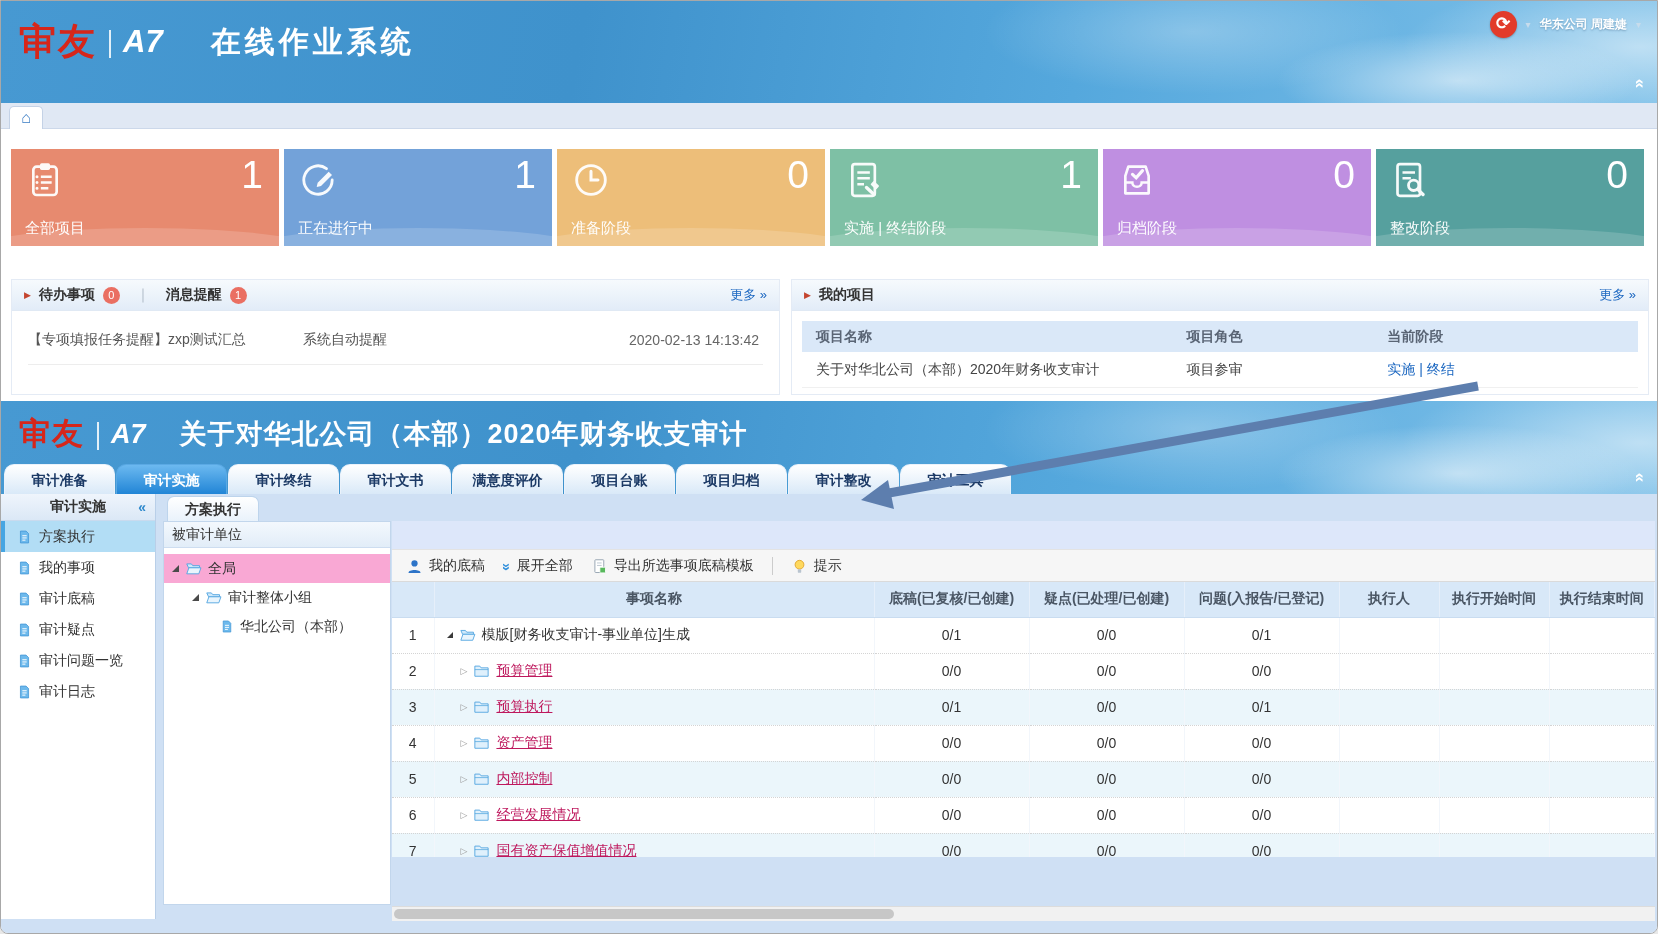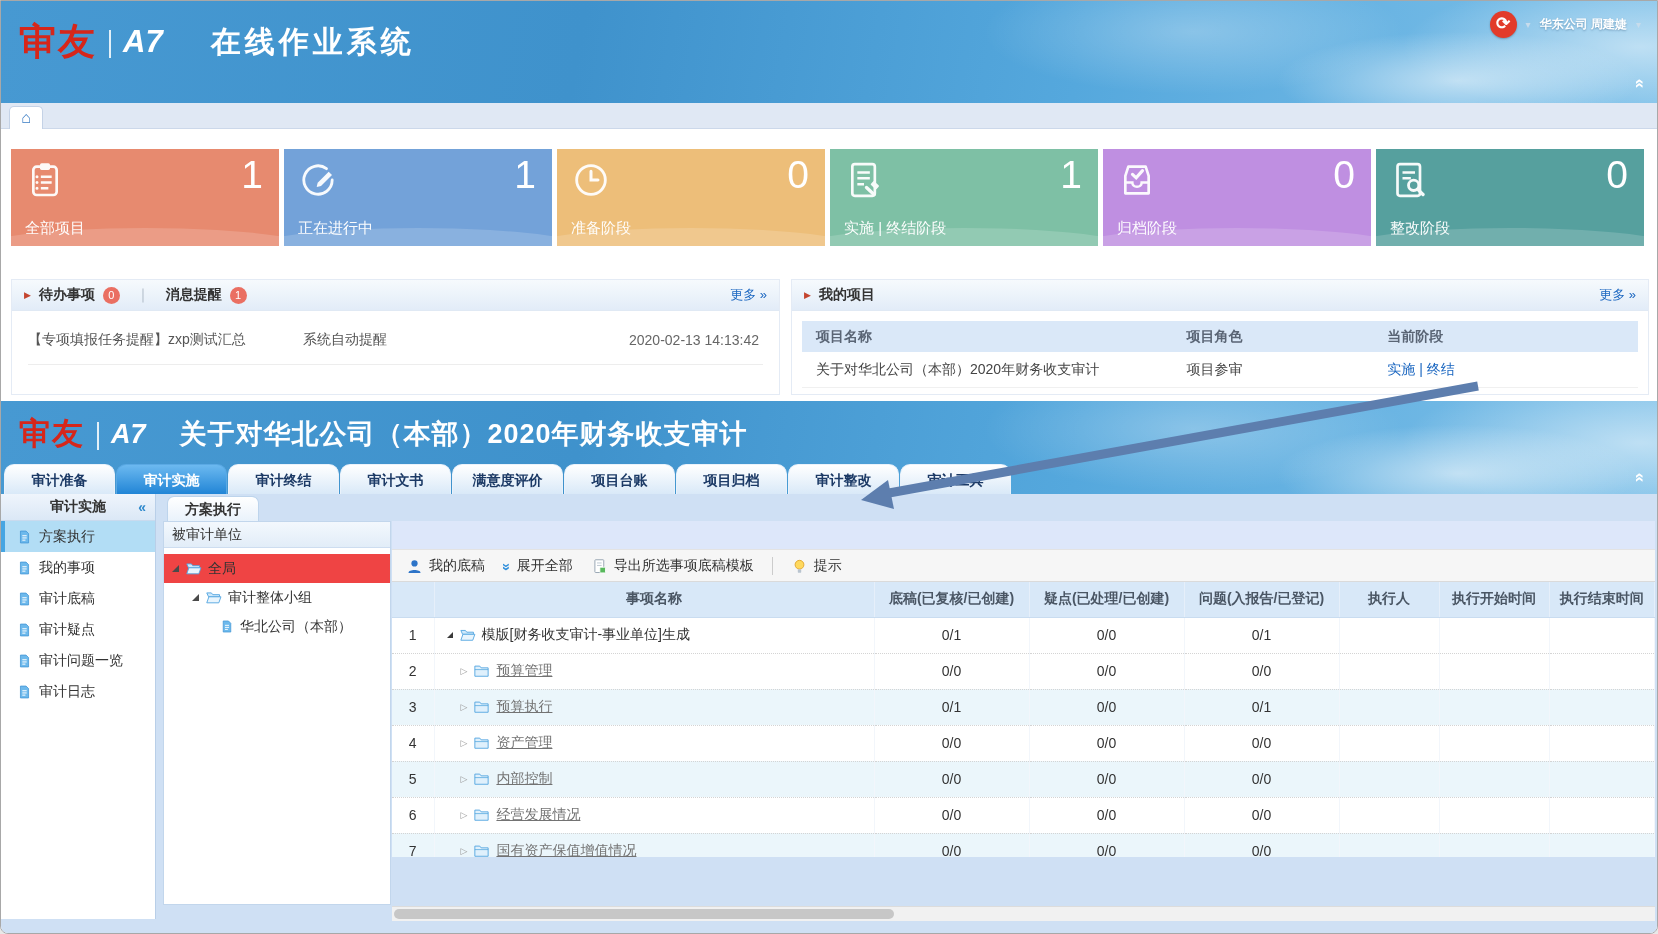--- a/index.html
+++ b/index.html
@@ -101,21 +101,21 @@
 
   .subtab { position:absolute; left:166px; top:2px; height:25px; line-height:24px; padding:0 17px;
             background:linear-gradient(#ffffff,#e9f2fb); border:1px solid #bdd4ec; border-bottom:none;
             border-radius:7px 7px 0 0; font-weight:700; font-size:14px; color:#333; }
   .treepanel { position:absolute; left:162px; top:27px; width:228px; height:384px; background:#fff;
                border:1px solid #c2d6ec; }
   .tp-hd { height:26px; background:linear-gradient(#f3f8fd,#e2edf8); border-bottom:1px solid #cdddf0;
            font-size:14px; color:#333; display:flex; align-items:center; padding-left:8px; }
   .tree { padding-top:6px; font-size:14px; color:#333; }
   .tnode { height:29px; display:flex; align-items:center; gap:6px; }
-  .tnode.selected { background:#ef4444;align-items:center; }
+  .tnode.selected { background:#f9a8d4;align-items:center; }
   .t-caret-exp { width:0; height:0; border-left:7px solid transparent; border-bottom:7px solid #4a4a4a; }
   .tic { width:17px; height:15px; flex:0 0 17px; }
 
   .band { position:absolute; left:391px; top:27px; right:2px; height:28px; background:#dde7fa; }
   .toolbar { position:absolute; left:391px; top:55px; right:2px; height:33px; background:#f6f6f6;
              border-top:1px solid #e3e3e3; border-bottom:1px solid #dadada; display:flex; align-items:center;
              gap:18px; padding-left:14px; font-size:14px; color:#333; }
   .tbtn { display:flex; align-items:flex-end; gap:6px; }
   .tb-ic { width:17px; height:17px; }
   .chev2 { color:#2f8fdc; font-weight:700; font-size:14px; transform:rotate(90deg); display:inline-block; }
@@ -124,21 +124,21 @@
   .gridwrap { position:absolute; left:391px; top:88px; right:2px; height:275px; background:#fff; overflow:hidden; }
   table.grid { width:100%; border-collapse:collapse; table-layout:fixed; }
   .grid th { height:35px; background:#d8e8f8; font-size:14px; color:#4a5664; font-weight:700;
              border-bottom:1px solid #c9dcf0; border-right:1px solid #e6effa; text-align:center; }
   .grid td { height:36px; font-size:14px; color:#333; border-bottom:1px dotted #d4d4d4;
              border-right:1px solid #f2f6fb; text-align:center; }
   .grid td.name { text-align:left; }
   tr.tint { background:#ebf6fb; }
   .namewrap { display:flex; align-items:center; gap:6px; padding-left:12px; }
   .namewrap.child { padding-left:26px; }
-  .row-link { color:#737373; text-decoration:underline; }
+  .row-link { color:#be185d; text-decoration:underline; }
   .r-caret-exp { width:0; height:0; border-left:6px solid transparent; border-bottom:6px solid #3a3a3a; }
   .r-caret-col { color:#9a9a9a; font-size:9px; }
   .fic { width:17px; height:14px; flex:0 0 17px; }
 
   .hscroll { position:absolute; left:391px; right:2px; bottom:14px; height:15px; background:#f1f1f1;
              border-top:1px solid #dcdcdc; }
   .hthumb { position:absolute; left:2px; top:2px; width:500px; height:10px; background:#c7c7c7; border-radius:5px; }
 
   .arrow-overlay { position:absolute; left:0; top:0; width:1658px; height:934px; pointer-events:none; z-index:60; }
   .defs-hidden { position:absolute; width:0; height:0; overflow:hidden; }

